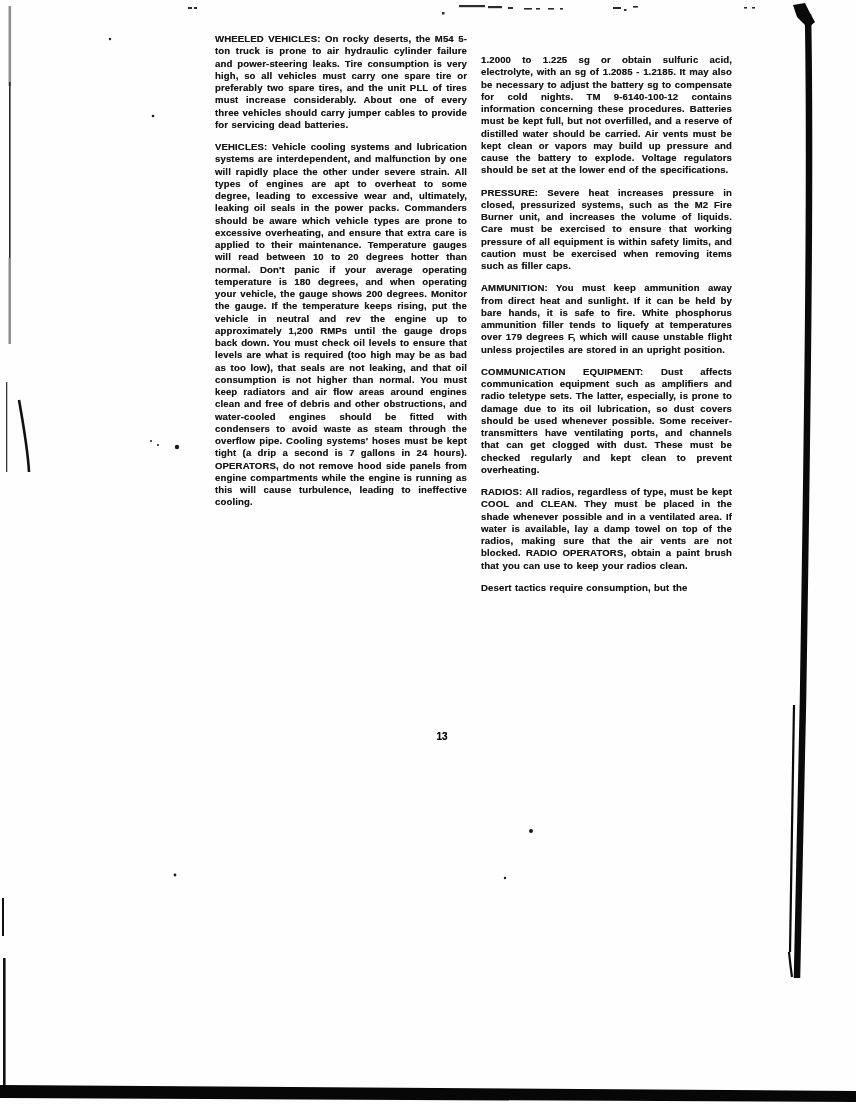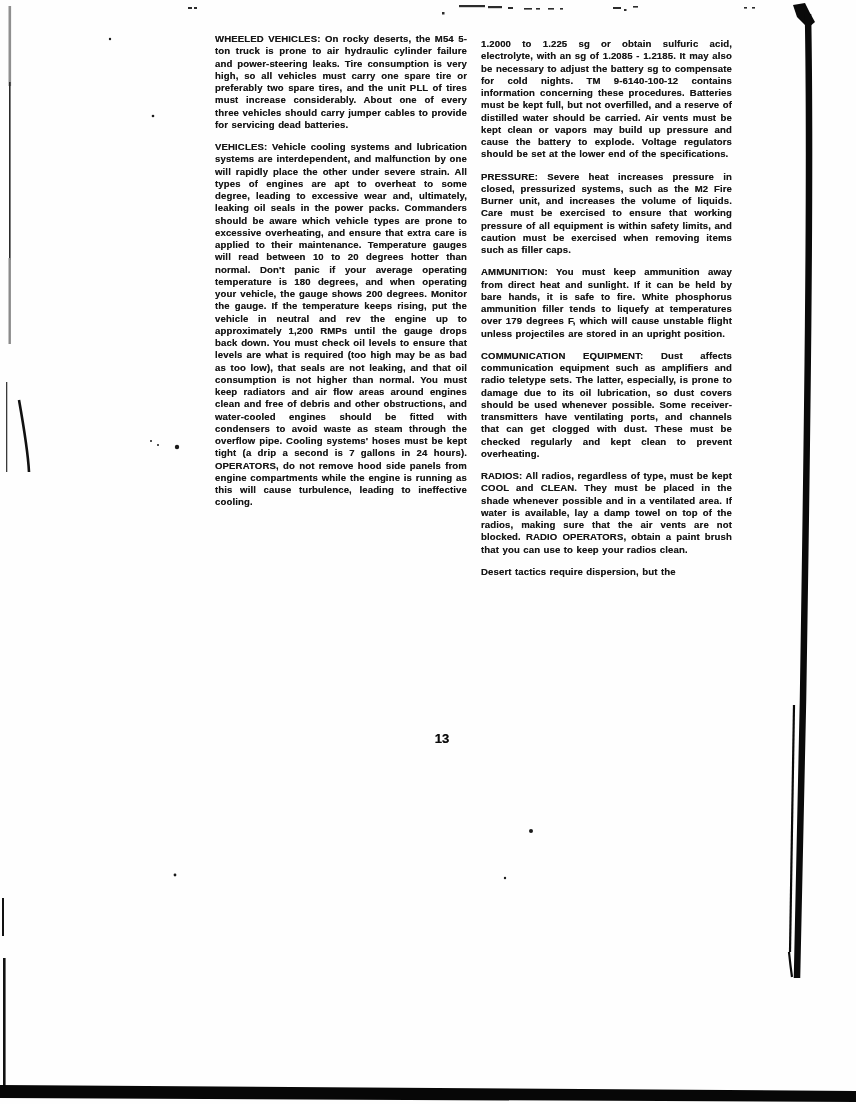--- a/index.html
+++ b/index.html
@@ -20,30 +20,30 @@
     text-align: justify;
     font-size: 9.6px;
     line-height: 12.25px;
     font-weight: 700;
     color: #161616;
     letter-spacing: 0.12px;
     word-spacing: 0.6px;
     text-shadow: 0 0 0.4px rgba(0,0,0,0.55);
   }
   .col-left  { left: 215px; top: 33px;  width: 252px; }
-  .col-right { left: 481px; top: 38px;  width: 251px; }
+  .col-right { left: 481px; top: 54px;  width: 251px; }
   .text-column p { margin: 0 0 10px 0; }
   .text-column p:last-child { margin-bottom: 0; }
   .page-number {
     position: absolute;
     left: 430px;
     top: 731px;
     width: 24px;
     text-align: center;
-    font-size: 13px;
+    font-size: 10px;
     font-weight: 700;
     color: #0c0c0c;
     text-shadow: 0 0 0.5px rgba(0,0,0,0.7);
   }
   .artifact-layer {
     position: absolute;
     left: 0; top: 0;
     width: 856px;
     height: 1104px;
     pointer-events: none;
@@ -58,21 +58,21 @@
     <p>WHEELED VEHICLES: On rocky deserts, the M54 5-ton truck is prone to air hydraulic cylinder failure and power-steering leaks. Tire consumption is very high, so all vehicles must carry one spare tire or preferably two spare tires, and the unit PLL of tires must increase considerably. About one of every three vehicles should carry jumper cables to provide for servicing dead batteries.</p>
     <p>VEHICLES: Vehicle cooling systems and lubrication systems are interdependent, and malfunction by one will rapidly place the other under severe strain. All types of engines are apt to overheat to some degree, leading to excessive wear and, ultimately, leaking oil seals in the power packs. Commanders should be aware which vehicle types are prone to excessive overheating, and ensure that extra care is applied to their maintenance. Temperature gauges will read between 10 to 20 degrees hotter than normal. Don't panic if your average operating temperature is 180 degrees, and when operating your vehicle, the gauge shows 200 degrees. Monitor the gauge. If the temperature keeps rising, put the vehicle in neutral and rev the engine up to approximately 1,200 RMPs until the gauge drops back down. You must check oil levels to ensure that levels are what is required (too high may be as bad as too low), that seals are not leaking, and that oil consumption is not higher than normal. You must keep radiators and air flow areas around engines clean and free of debris and other obstructions, and water-cooled engines should be fitted with condensers to avoid waste as steam through the overflow pipe. Cooling systems' hoses must be kept tight (a drip a second is 7 gallons in 24 hours). OPERATORS, do not remove hood side panels from engine compartments while the engine is running as this will cause turbulence, leading to ineffective cooling.</p>
   </div>
 
   <div class="text-column col-right">
     <p>1.2000 to 1.225 sg or obtain sulfuric acid, electrolyte, with an sg of 1.2085 - 1.2185. It may also be necessary to adjust the battery sg to compensate for cold nights. TM 9-6140-100-12 contains information concerning these procedures. Batteries must be kept full, but not overfilled, and a reserve of distilled water should be carried. Air vents must be kept clean or vapors may build up pressure and cause the battery to explode. Voltage regulators should be set at the lower end of the specifications.</p>
     <p>PRESSURE: Severe heat increases pressure in closed, pressurized systems, such as the M2 Fire Burner unit, and increases the volume of liquids. Care must be exercised to ensure that working pressure of all equipment is within safety limits, and caution must be exercised when removing items such as filler caps.</p>
     <p>AMMUNITION: You must keep ammunition away from direct heat and sunlight. If it can be held by bare hands, it is safe to fire. White phosphorus ammunition filler tends to liquefy at temperatures over 179 degrees F, which will cause unstable flight unless projectiles are stored in an upright position.</p>
     <p>COMMUNICATION EQUIPMENT: Dust affects communication equipment such as amplifiers and radio teletype sets. The latter, especially, is prone to damage due to its oil lubrication, so dust covers should be used whenever possible. Some receiver-transmitters have ventilating ports, and channels that can get clogged with dust. These must be checked regularly and kept clean to prevent overheating.</p>
     <p>RADIOS: All radios, regardless of type, must be kept COOL and CLEAN. They must be placed in the shade whenever possible and in a ventilated area. If water is available, lay a damp towel on top of the radios, making sure that the air vents are not blocked. RADIO OPERATORS, obtain a paint brush that you can use to keep your radios clean.</p>
-    <p>Desert tactics require dispersion, but the</p>
+    <p>Desert tactics require consumption, but the</p>
   </div>
 
   <div class="page-number">13</div>
 
   <svg class="artifact-layer" viewBox="0 0 856 1104" xmlns="http://www.w3.org/2000/svg" aria-hidden="true">
 
     <g>
       <path d="M793,5 L805,3 L810,13 L815,22 L808,28 L797,17 Z" fill="#0a0a0a"></path>
       <path d="M808,14 C811,180 807,450 803,700 C801,800 799,900 797,978" stroke="#0a0a0a" stroke-width="6.5" fill="none"></path>
       <path d="M794,705 C793,790 792,875 790,952" stroke="#0a0a0a" stroke-width="2.2" fill="none"></path>

